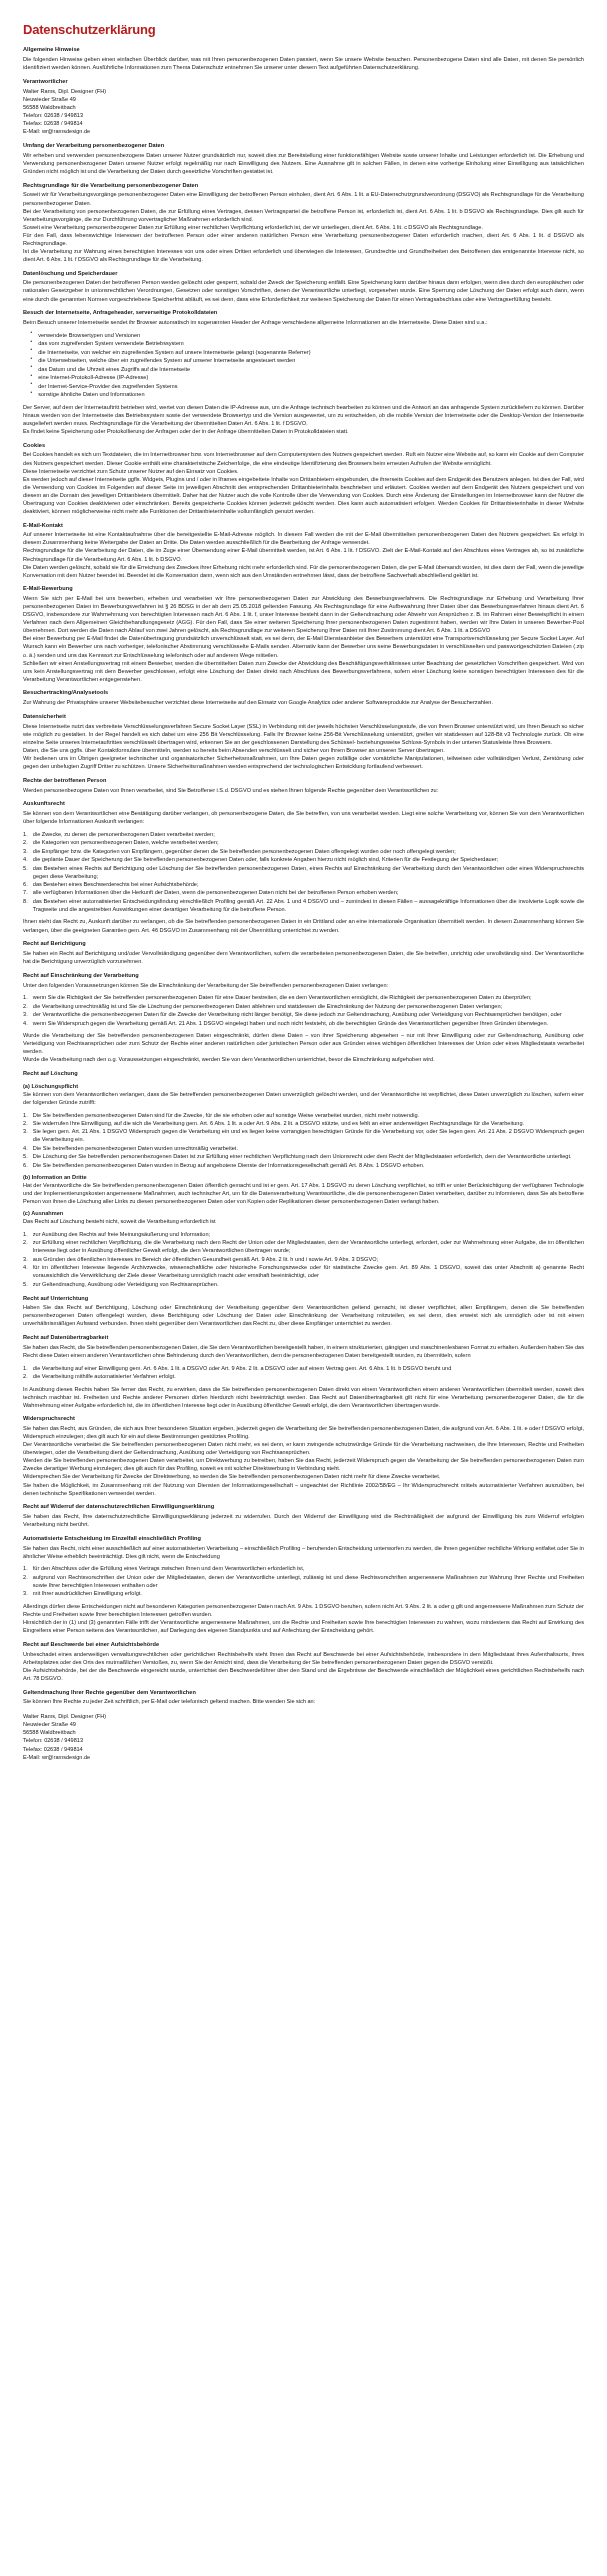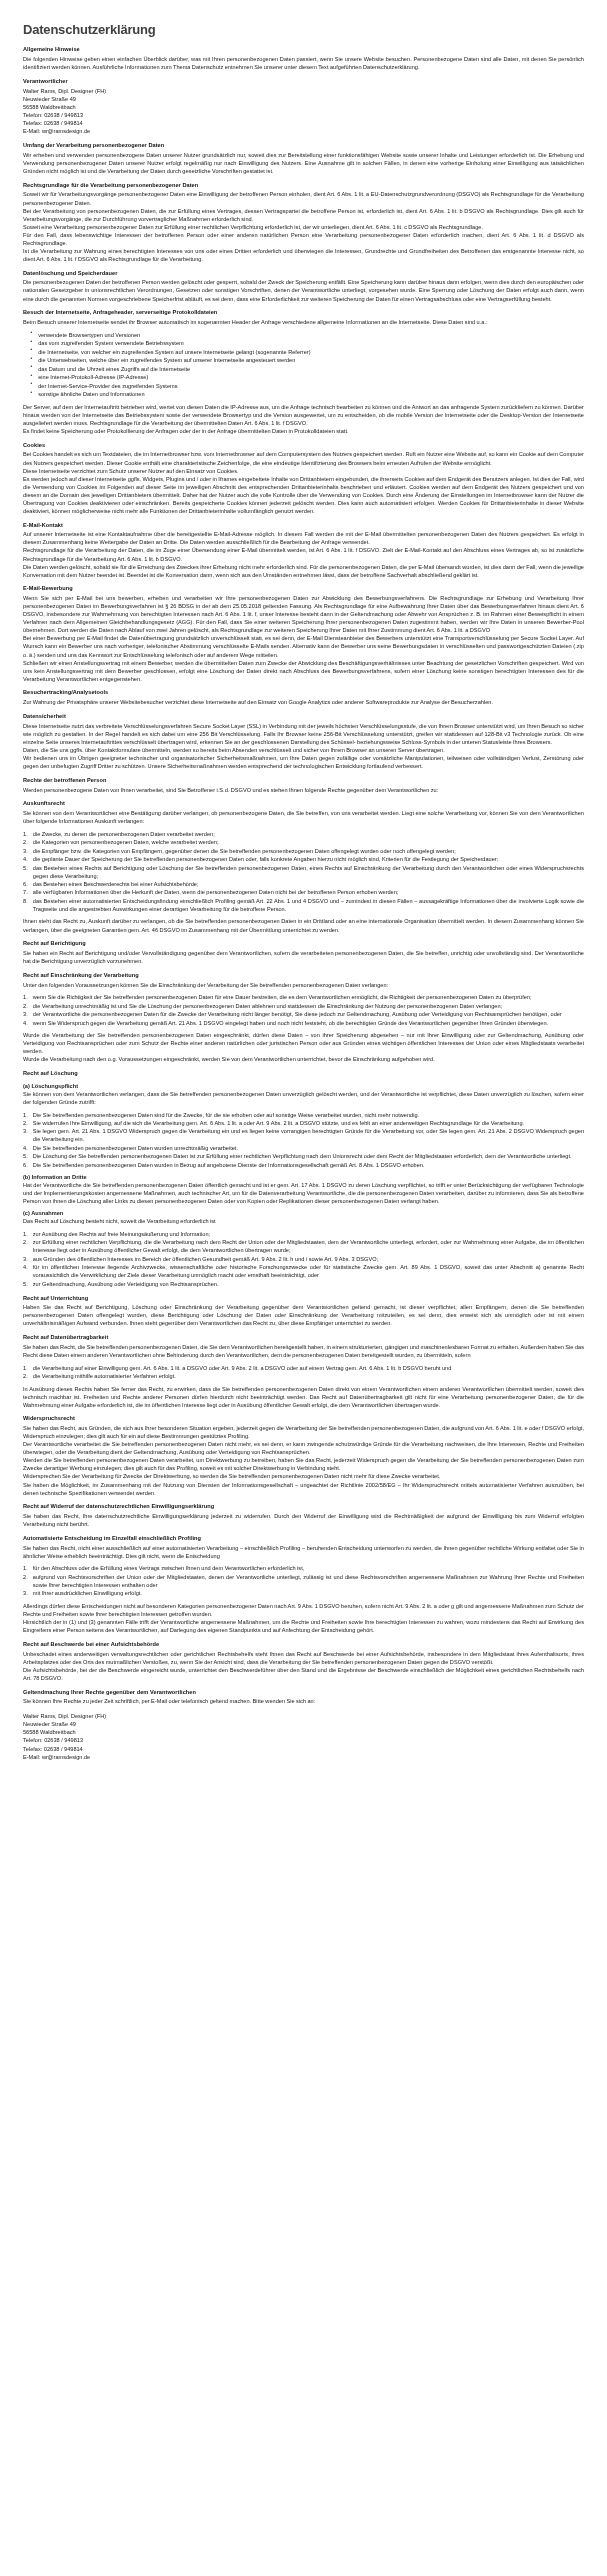--- a/index.html
+++ b/index.html
@@ -19,21 +19,21 @@
     width: 608px;
     box-sizing: border-box;
     padding: 23px 24px 30px 23px;
   }
   h1.doc-title {
     font-size: 13px;
     font-weight: bold;
     letter-spacing: -0.2px;
     margin: 0 0 8.3px 0;
     line-height: 1.15;
-    color: #404040;
+    color: #b91c1c;
   }
   .section { margin: 0 0 6.8px 0; }
   h2.sec-head {
     font-size: 5.6px;
     font-weight: bold;
     margin: 0 0 0.8px 0;
     line-height: 1.42;
     letter-spacing: 0.01em;
     color: #111;
   }

